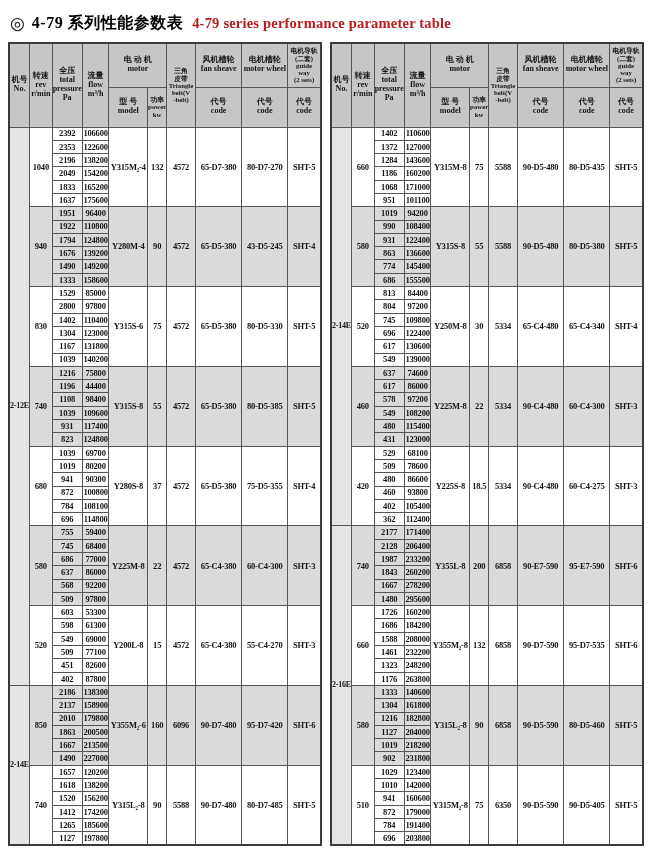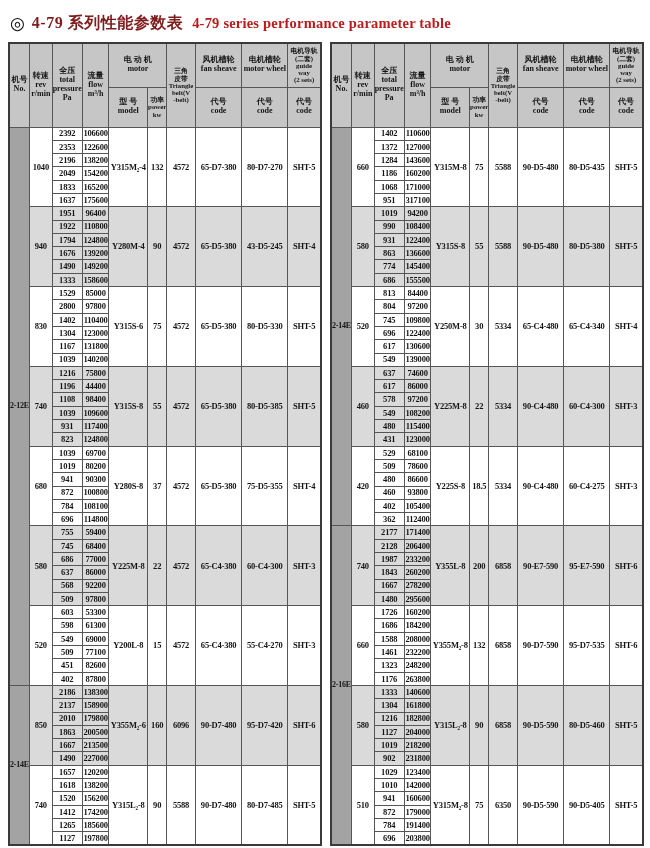--- a/index.html
+++ b/index.html
@@ -9,21 +9,21 @@
     -webkit-font-smoothing:antialiased;
   }
   .page{width:650px;height:848px;}
   .title-bar{
     display:flex;align-items:center;gap:7px;
     padding:9px 0 0 10px;height:28px;
   }
   .title-icon{
     font-size:17px;font-weight:bold;color:#111;line-height:1;
   }
-  .title-zh{font-size:16px;font-weight:bold;color:#7f1d1d;letter-spacing:0.5px;}
+  .title-zh{font-size:16px;font-weight:bold;color:#000000;letter-spacing:0.5px;}
   .title-en{font-size:14.5px;font-weight:bold;color:#b91c1c;margin-left:2px;letter-spacing:0.2px;}
   .tables-wrap{
     display:flex;gap:8px;padding:5px 6px 0 8px;align-items:flex-start;
   }
   table{
     border-collapse:collapse;table-layout:fixed;
     border:2px solid #3a3a3a;
   }
   th,td{
     border:1px solid #565656;
@@ -34,21 +34,21 @@
   thead th{background:#c6c6c6;font-size:8px;line-height:1.12;}
   thead th div{line-height:1.12;}
   tr.hr1{height:44px;}
   tr.hr2{height:40px;}
   th.th-small{font-size:6.8px;}
   th.th-small div{line-height:1.05;}
   tbody tr{height:13.3px;}
   tbody td{font-size:8.5px;letter-spacing:-0.2px;line-height:1;}
   td.w{background:#ffffff;}
   td.g{background:#dadada;}
-  td.mc{background:#a3a3a3;font-size:8px;}
+  td.mc{background:#e5e5e5;font-size:8px;}
 </style>
 </head>
 <body>
 
 <div class="page">
   <div class="title-bar">
     <span class="title-icon">◎</span>
     <span class="title-zh">4-79 系列性能参数表</span>
     <span class="title-en">4-79 series performance parameter table</span>
   </div>
@@ -533,21 +533,21 @@
           <tr>
             <td class="w">1186</td>
             <td class="w">160200</td>
           </tr>
           <tr>
             <td class="w">1068</td>
             <td class="w">171000</td>
           </tr>
           <tr>
             <td class="w">951</td>
-            <td class="w">317100</td>
+            <td class="w">101100</td>
           </tr>
           <tr>
             <td rowspan="6" class="g">580</td>
             <td class="g">1019</td>
             <td class="g">94200</td>
             <td rowspan="6" class="g">Y315S-8</td>
             <td rowspan="6" class="g">55</td>
             <td rowspan="6" class="g">5588</td>
             <td rowspan="6" class="g">90-D5-480</td>
             <td rowspan="6" class="g">80-D5-380</td>

